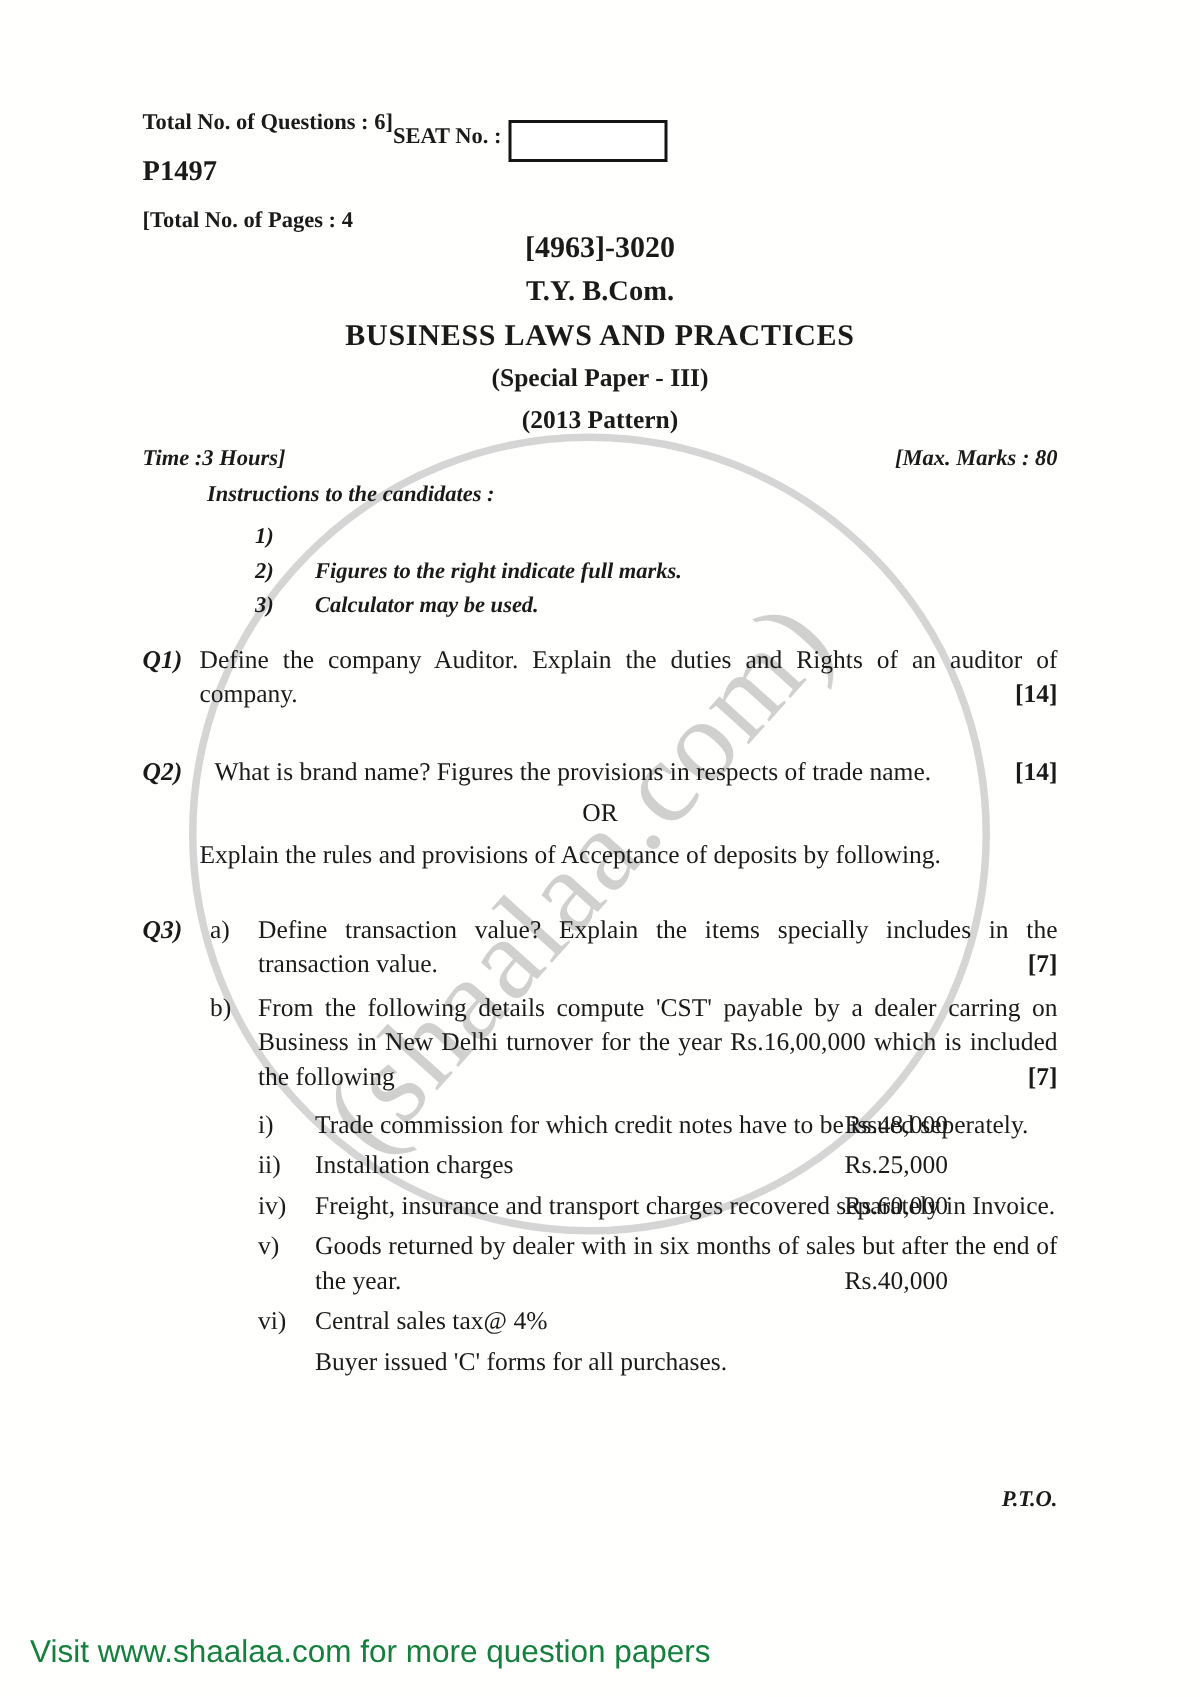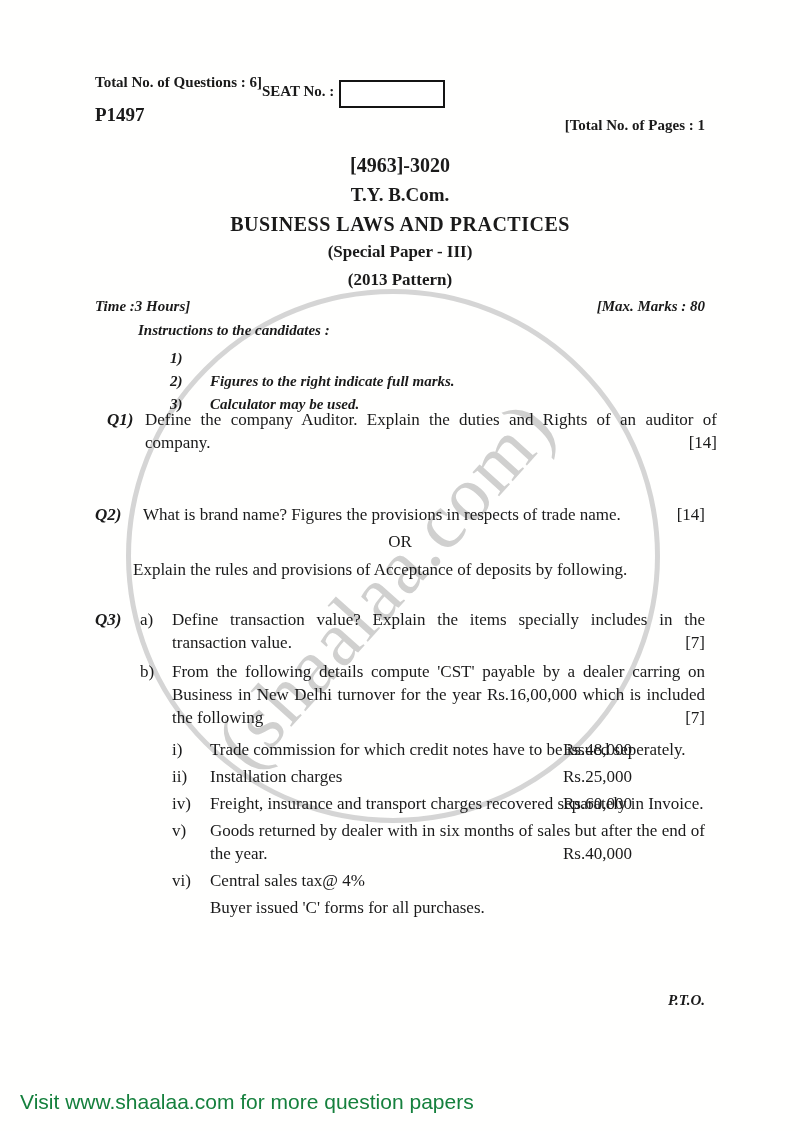--- a/index.html
+++ b/index.html
@@ -24,51 +24,51 @@
   }
   .content { position:relative; z-index:2; }
   
   .hdr-row1 { position:absolute; left:95px; right:95px; top:74px;
     display:flex; align-items:flex-start; }
   .total-q { font-weight:bold; font-size:15px; }
   .seat-group { display:flex; align-items:flex-start; margin-top:6px; }
   .seat-label { font-weight:bold; font-size:15px; margin-right:5px; margin-top:3px;font-family:Liberation Serif, serif; }
   .seat-box { width:102px; height:24px; border:2px solid #141414; background:#fff; }
   .hdr-row2 { position:absolute; left:95px; right:95px; top:104px;
-    display:flex; justify-content:space-between; align-items:flex-start; }
+    display:flex; justify-content:space-between; align-items:flex-start;flex-direction:column; }
   .paper-id { font-weight:bold; font-size:19px; }
   .total-pages { font-weight:bold; font-size:15px; margin-top:13px; }
   
   .titles { position:absolute; left:0; top:153px; width:800px; text-align:center; }
   .t-code    { font-weight:bold; font-size:20px; line-height:24px; margin-bottom:6px; }
   .t-course  { font-weight:bold; font-size:19px; line-height:24px; margin-bottom:5px; }
   .t-subject { font-weight:bold; font-size:20px; line-height:24px; margin-bottom:5px; letter-spacing:0.5px; }
   .t-paper   { font-weight:bold; font-size:17px; line-height:22px; margin-bottom:6px; }
   .t-pattern { font-weight:bold; font-size:17px; line-height:22px; }
   
   .meta-row { position:absolute; left:95px; right:95px; top:298px;
     display:flex; justify-content:space-between;
     font-weight:bold; font-style:italic; font-size:15px; }
   .instructions { position:absolute; left:95px; right:95px; top:322px; }
   .ins-heading { font-weight:bold; font-style:italic; font-size:15px; margin-bottom:9px;margin-left:43px; }
   .ins-item { display:flex; margin-left:75px; line-height:21px; margin-bottom:2px;
     font-weight:bold; font-style:italic; font-size:15px; }
   .ins-num { width:40px; flex:none; }
   
   .q { position:absolute; left:95px; width:610px; font-size:17px; line-height:23px; }
-  .q1 { top:408px;margin-left:12px; }
+  .q1 { top:428px; }
   .q2 { top:503px; }
   .q3 { top:608px; }
   .q-row { display:flex; align-items:flex-start; }
   .qlabel { flex:none; width:38px; font-weight:bold; font-style:italic; }
   .qlabel-wide { flex:none; width:48px; font-weight:bold; font-style:italic; }
   .q3label { flex:none; width:45px; font-weight:bold; font-style:italic; }
   .plabel { flex:none; width:32px; }
   .qbody { flex:1; position:relative; text-align:justify; }
-  .marks { position:absolute; right:0; bottom:0; font-weight:normal; }
+  .marks { position:absolute; right:0; bottom:0; font-weight:bold; }
   .or-line { text-align:center; margin-top:4px; line-height:23px; }
   .alt-line { margin-left:38px; margin-top:5px; line-height:23px; }
   .q3-part { display:flex; align-items:flex-start; }
   .q3-part.pa { margin-bottom:6px; }
   .q3-part.pb { margin-bottom:9px; }
   .sub-items { margin-left:77px; }
   .sub-item { display:flex; align-items:flex-start; margin-bottom:4px; }
   .snum { flex:none; width:38px; }
   .sbody { flex:1; position:relative; text-align:justify; }
   .amount { position:absolute; left:353px; bottom:0; white-space:nowrap; }
@@ -91,21 +91,21 @@
 
     <div class="hdr-row1">
       <span class="total-q">Total No. of Questions : 6]</span>
       <span class="seat-group">
         <span class="seat-label">SEAT No. :</span>
         <span class="seat-box"></span>
       </span>
     </div>
     <div class="hdr-row2">
       <span class="paper-id">P1497</span>
-      <span class="total-pages">[Total No. of Pages : 1</span>
+      <span class="total-pages">[Total No. of Pages : 4</span>
     </div>
 
     <div class="titles">
       <div class="t-code">[4963]-3020</div>
       <div class="t-course">T.Y. B.Com.</div>
       <div class="t-subject">BUSINESS LAWS AND PRACTICES</div>
       <div class="t-paper">(Special Paper - III)</div>
       <div class="t-pattern">(2013 Pattern)</div>
     </div>
 

